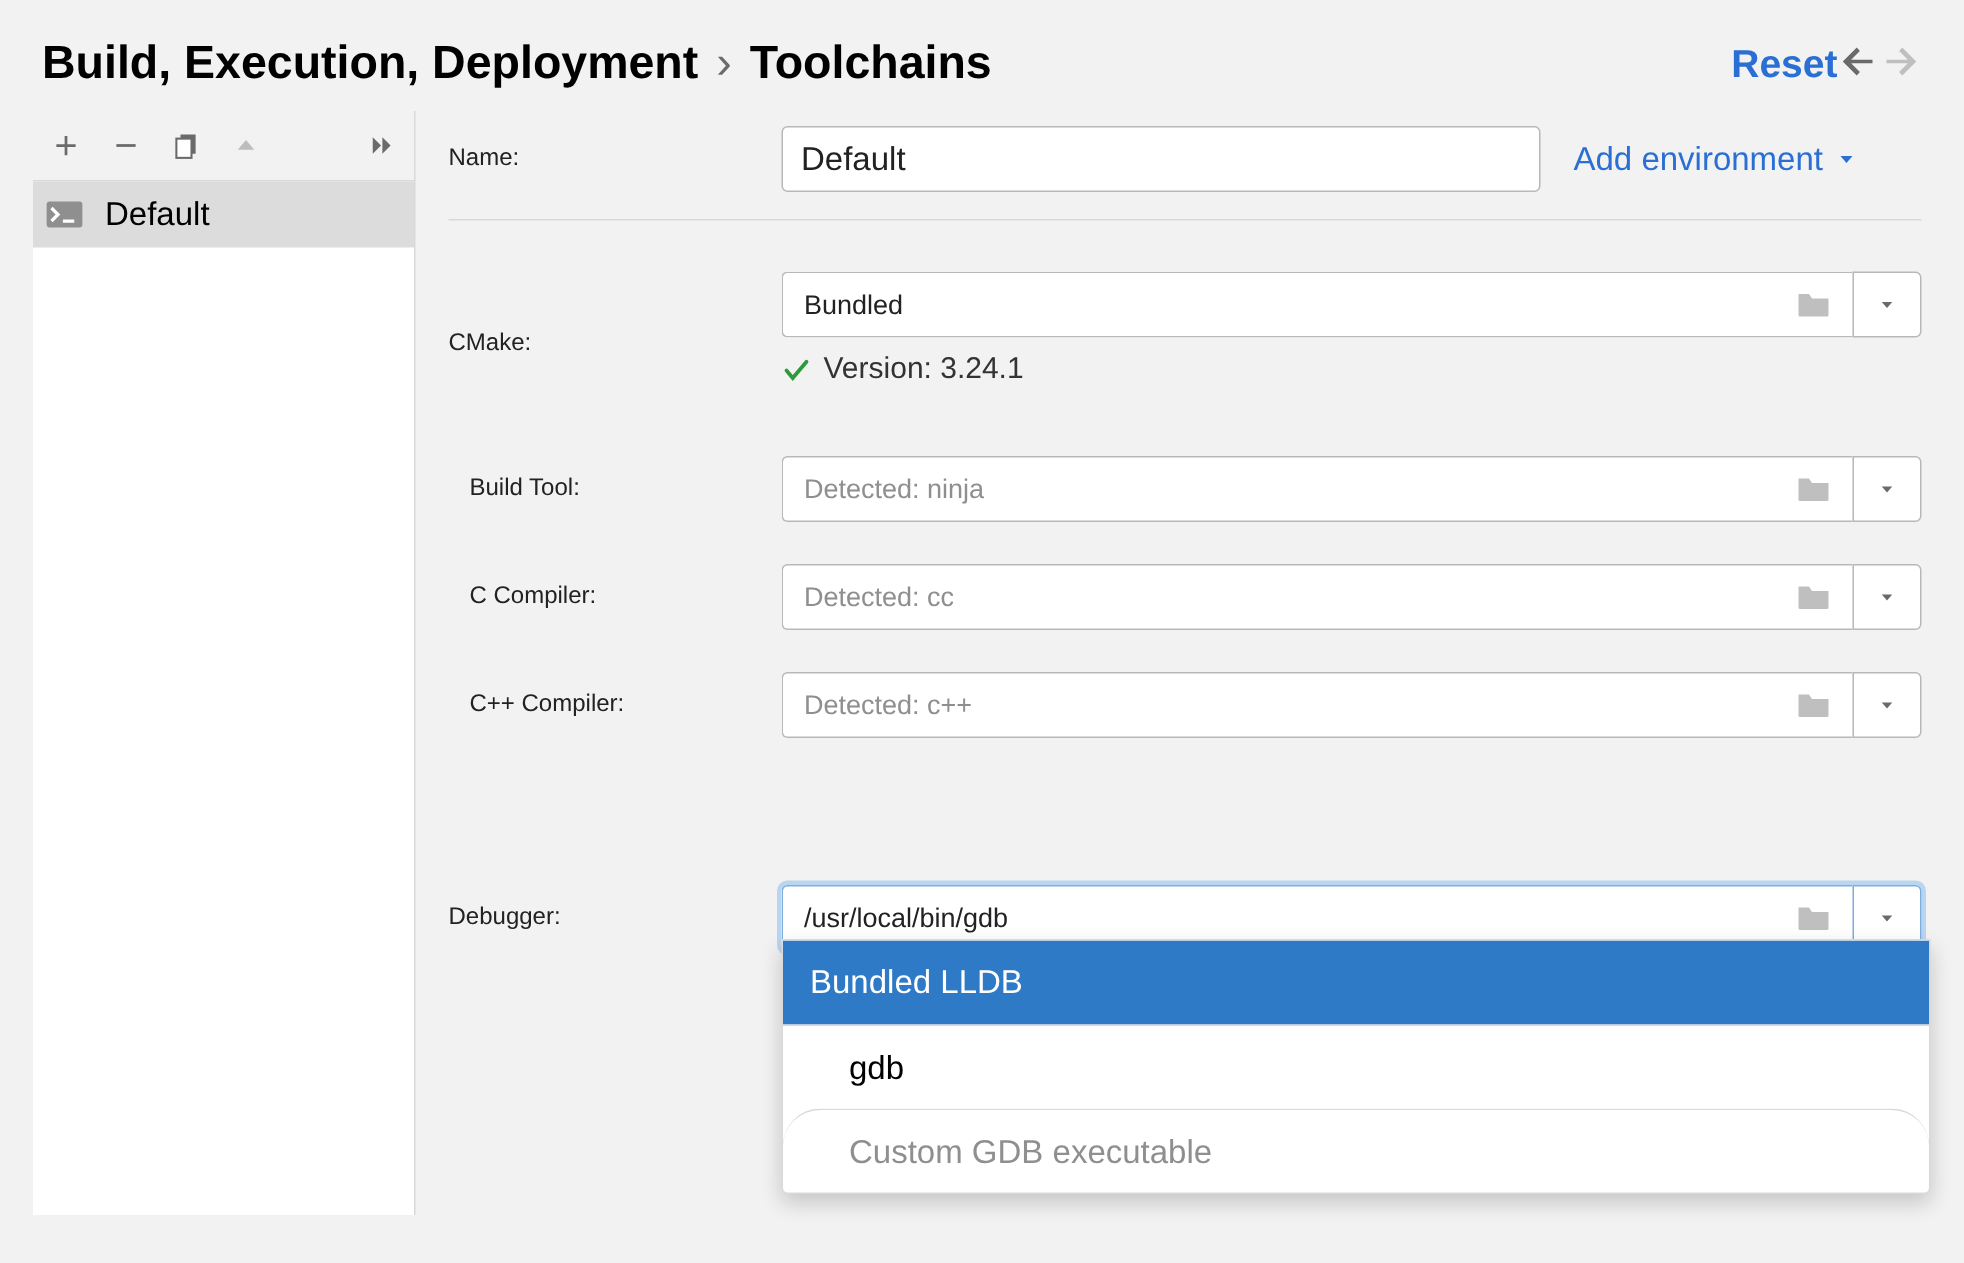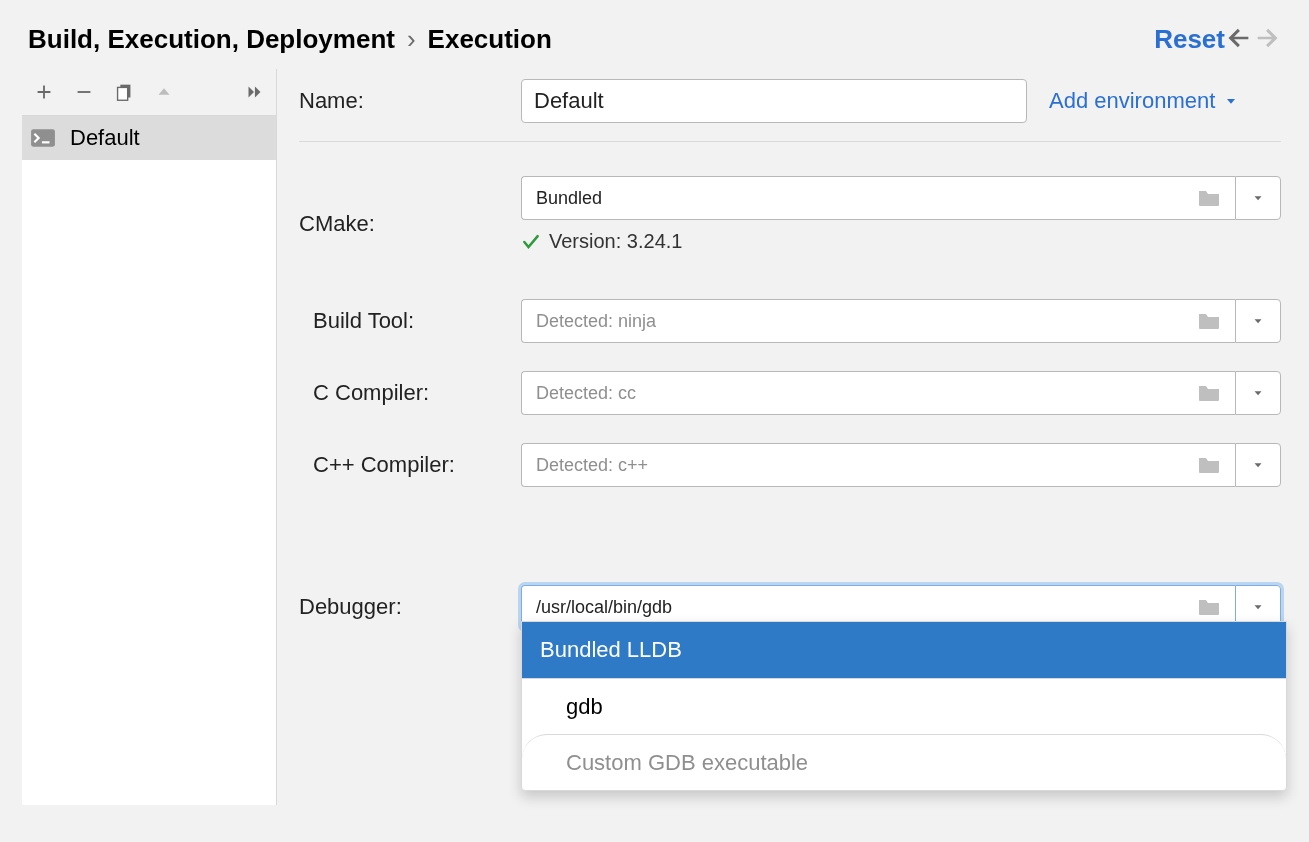--- a/index.html
+++ b/index.html
@@ -15,42 +15,42 @@
     --row-sel:#dcdcdc;
     --focus:#b9d5f0;
     --icon:#9a9a9a;
     --green:#2d9a3b;
     --list-sel:#2f7ac7;
   }
   html,body{margin:0;padding:0;background:var(--bg);font-family:-apple-system,BlinkMacSystemFont,"Helvetica Neue",Arial,sans-serif;color:var(--text);font-size:13px;}
   *{box-sizing:border-box;}
   .root{width:1309px;height:842px;position:relative;padding:0;}
   .header{display:flex;align-items:center;justify-content:space-between;padding:24px 28px 4px 28px;}
-  .crumbs{font-size:26px;font-weight:700;display:flex;align-items:flex-end;gap:12px;}
+  .crumbs{font-size:31px;font-weight:700;display:flex;align-items:flex-end;gap:12px;}
   .crumb-sep{color:var(--muted);font-weight:400;}
   .header-right{display:flex;align-items:center;}
   .reset{color:var(--link);font-size:26px;font-weight:600;cursor:pointer;}
   .nav-arrow svg{width:28px;height:28px;stroke:none;}
   .nav-arrow.dis svg path{fill:#bfbfbf;}
   .nav-arrow svg path{fill:#6a6a6a;}
 
   .body{display:flex;padding:10px 28px 0 22px;}
 
   .left{width:255px;flex:0 0 255px;border-right:1px solid var(--border-light);background:var(--bg);}
   .left-tb{display:flex;align-items:center;height:46px;gap:0;padding:0 2px;}
   .tb-btn{width:40px;height:40px;display:flex;align-items:center;justify-content:center;cursor:pointer;}
   .tb-btn svg{width:22px;height:22px;}
   .tb-sp{flex:1;}
   .tree{background:#ffffff;border-top:1px solid var(--border-light);height:690px;}
   .tree-row{height:44px;display:flex;align-items:center;padding:0 8px;font-size:22px;background:var(--row-sel);cursor:pointer;}
   .tree-row svg{width:26px;height:20px;margin-right:14px;}
 
   .right{flex:1;padding:10px 0 0 22px;}
   .form{display:grid;grid-template-columns:222px 1fr;align-items:center;row-gap:0;}
-  .lbl{font-size:22px;color:#222;}
+  .lbl{font-size:16px;color:#222;}
   .lbl.indent{padding-left:14px;}
   .name-row{display:flex;align-items:center;gap:22px;padding-bottom:18px;border-bottom:1px solid var(--border-light);}
   .name-row input{flex:0 0 506px;height:44px;border:1px solid var(--border);border-radius:4px;font-size:22px;padding:0 12px;background:#fff;color:#222;}
   .addenv{color:var(--link);font-size:22px;display:flex;align-items:center;gap:8px;cursor:pointer;}
   .addenv svg{width:16px;height:16px;}
 
   .combo{display:flex;flex:1;max-width:766px;height:44px;}
   .combo .cb-input{flex:1;border:1px solid var(--border);border-right:none;border-top-left-radius:4px;border-bottom-left-radius:4px;background:#fff;display:flex;align-items:center;padding:0 8px 0 12px;}
   .combo .cb-input input{flex:1;border:0;outline:0;font-size:18px;background:transparent;color:#222;}
   .combo .cb-input input::placeholder{color:var(--placeholder);}
@@ -80,21 +80,21 @@
   .cell-ctrl{padding:14px 0;}
 </style>
 </head>
 <body>
 <div class="root">
 
 <div class="header">
   <div class="crumbs">
     <span>Build, Execution, Deployment</span>
     <span class="crumb-sep">›</span>
-    <span>Execution</span>
+    <span>Toolchains</span>
   </div>
   <div class="header-right">
     <span class="reset">Reset</span>
     <span class="nav-arrow">
       <svg viewBox="0 0 24 24">
             <path d="M20 11H7.8l5-5L11 4l-8 8 8 8 1.8-2-5-5H20z"></path>
           </svg>
     </span>
     <span class="nav-arrow dis">
       <svg viewBox="0 0 24 24">

